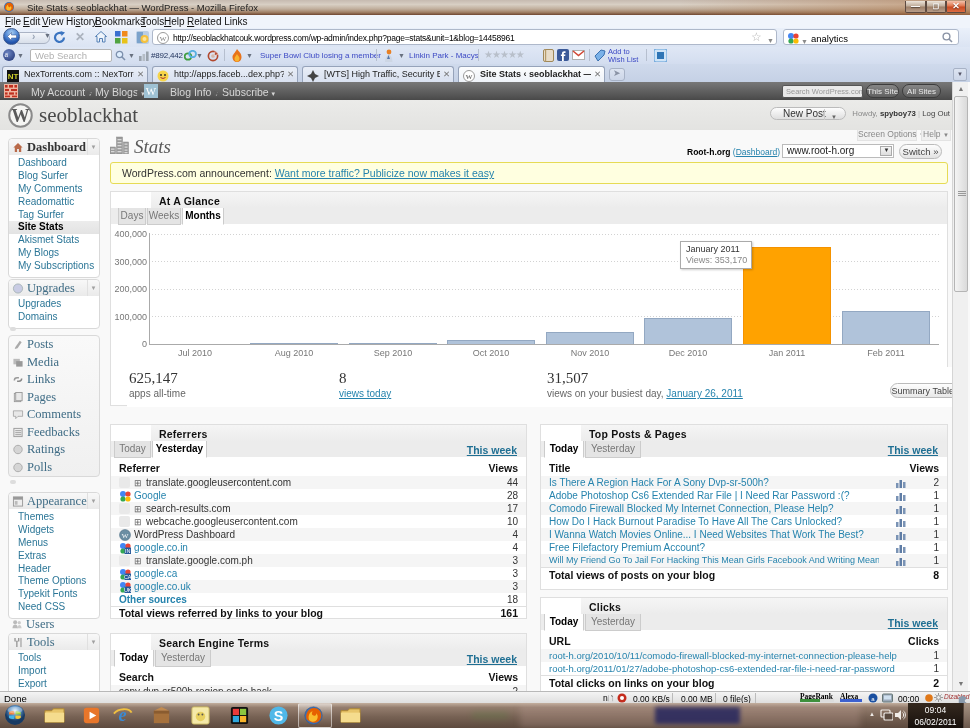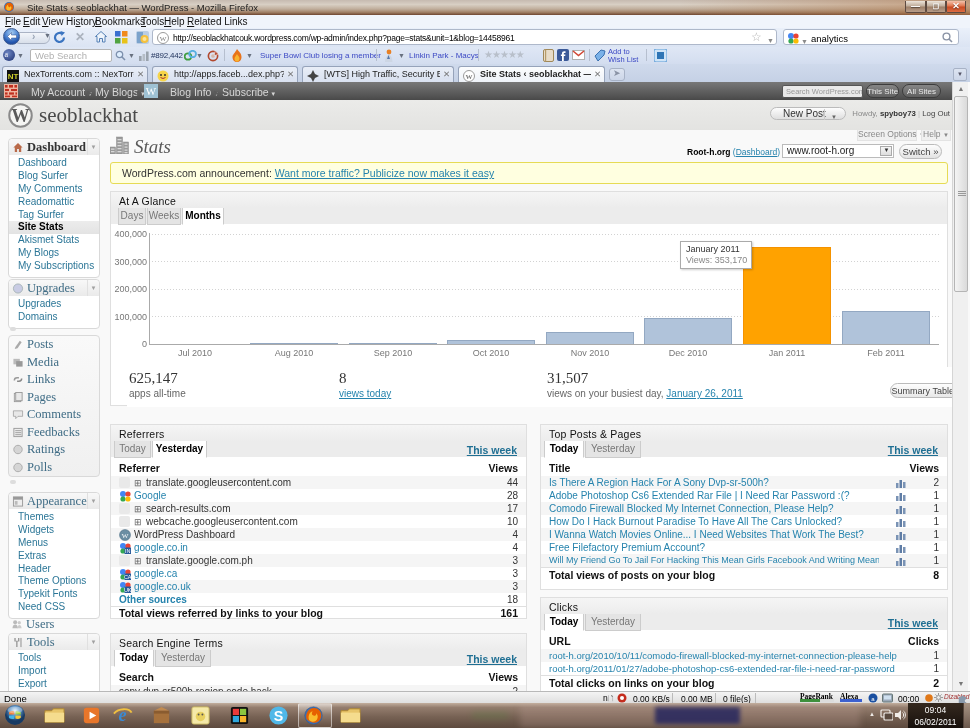--- a/index.html
+++ b/index.html
@@ -76,22 +76,22 @@
 .smenu { padding:2px 0 4px 0; }
 .smenu .si { display:block; padding:0 0 0 9px; color:#2b7697; height:12.9px; line-height:12.9px; font-size:10px; }
 .smenu .si.cur { color:#000; font-weight:bold; background:linear-gradient(to bottom,#ececec,#e3e3e3); }
 .mainbox .mi { height:17.5px; font-family:"Liberation Serif",serif; font-size:12.5px; color:#3f6c85;
   position:relative; line-height:17.4px; padding-left:18px; }
 .micon { position:absolute; left:3px; top:3px; width:12px; height:11px; }
 
 
 #main { position:absolute; left:110px; top:0; width:838px; }
 .panel { position:absolute; background:#fff; border:1px solid #dfdfdf; border-radius:0; }
-.phead { height:16px; background:linear-gradient(to bottom,#f5f5f5,#ececec); font-size:10.5px; font-weight:normal;
-  color:#111; padding:3px 0 0 8px; letter-spacing:.2px; }
+.phead { height:16px; background:linear-gradient(to bottom,#f5f5f5,#ececec); font-size:10.5px; font-weight:bold;
+  color:#111; padding:3px 0 0 8px; letter-spacing:.2px;margin-left:40px; }
 .ptabs { height:17px; background:#ececec; position:relative; font-size:10.5px;
   border-bottom:1px solid #fff; }
 .ptab { position:absolute; top:0; height:17px; background:#e4e4e4; border:1px solid #ccc; border-top:none;
   color:#777; padding-top:2px; text-align:center; font-size:10px; }
 .ptab.on { background:#fff; border-bottom:1px solid #fff; color:#000; font-weight:bold; }
 .thisweek { position:absolute; right:9px; top:3px; color:#1f6f93; font-weight:bold; text-decoration:underline; font-size:10.5px; }
 .tl { color:#2583ad; text-decoration:none; }
 .tlu { color:#2583ad; text-decoration:underline; }
 .rrow { position:absolute; left:0; width:100%; height:13px; font-size:10px; line-height:13px; color:#333; white-space:nowrap; overflow:hidden; }
 .rrow.alt { background:#f5f5f5; }

